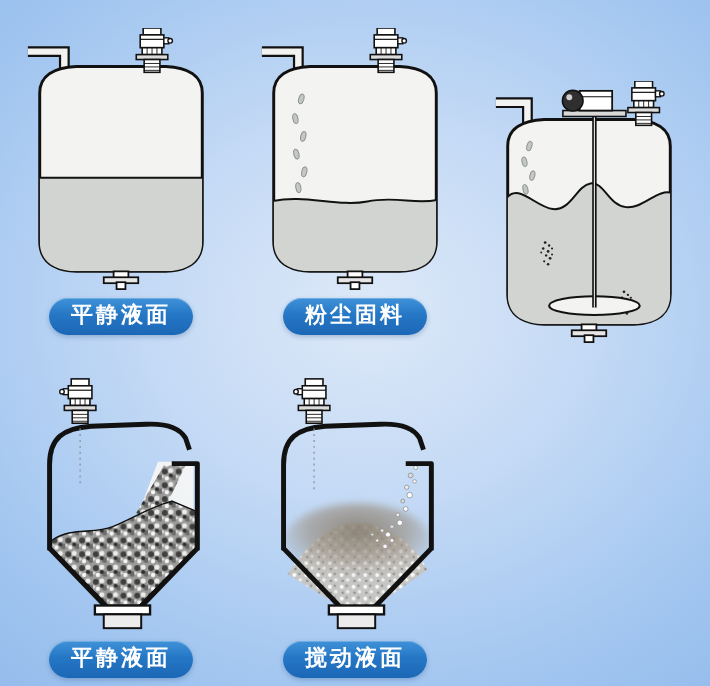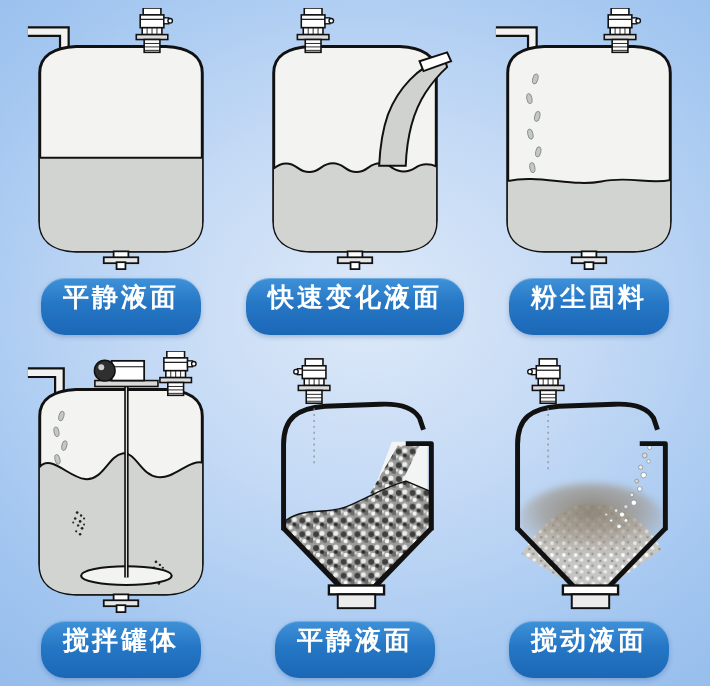--- a/index.html
+++ b/index.html
@@ -17,25 +17,25 @@
     box-sizing:border-box;
     padding:6px 10px 8px 10px;
   }
   .cell{
     display:flex;flex-direction:column;align-items:center;
     justify-content:flex-end;
   }
   .cell svg{display:block;}
   .pill{
     margin-top:2px;margin-bottom:14px;
-    padding:4px 22px 22px 22px;
+    padding:4px 22px 7px 22px;
     border-radius:24px;
     background:linear-gradient(180deg,#3f92d8 0%,#2577c5 45%,#1b67b6 100%);
     box-shadow:inset 0 1px 0 rgba(255,255,255,.25), 0 2px 5px rgba(25,70,130,.28);
-    color:#fff;font-weight:bold;font-size:26px;letter-spacing:3px;
+    color:#fff;font-weight:bold;font-size:22px;letter-spacing:3px;
     white-space:nowrap;line-height:1.2;
   }
 </style>
 </head>
 <body>
 
 <svg width="0" height="0" style="position:absolute" aria-hidden="true">
   <defs>
     <g id="sensor">
       <rect x="9" y="0" width="18" height="7" fill="#fff" stroke="#111" stroke-width="1.6"></rect>
@@ -77,39 +77,20 @@
       <g clip-path="url(#clip1)">
         <rect x="28" y="152" width="170" height="100" fill="#d2d4d2"></rect>
         <line x1="28" y1="152" x2="198" y2="152" stroke="#111" stroke-width="2"></line>
       </g>
       <use href="#outlet"></use>
       <use href="#sensor" transform="translate(126,0)"></use>
     </svg>
     <div class="pill">平静液面</div>
   </div>
 
-  <div class="cell">
-    <svg width="222" height="268" viewBox="0 0 225 272">
-      <defs>
-          <clipPath id="clip2">
-            <path d="M30,66 C30,48 45,40 67,39 L158,39 C180,40 195,48 195,66 L195,216 C195,238 180,246 158,247 L67,247 C45,246 30,238 30,216 Z"></path>
-          </clipPath>
-        </defs>
-      <path d="M30,66 C30,48 45,40 67,39 L158,39 C180,40 195,48 195,66 L195,216 C195,238 180,246 158,247 L67,247 C45,246 30,238 30,216 Z" fill="#f3f3f1" stroke="#111" stroke-width="3"></path>
-      <g clip-path="url(#clip2)">
-        <path d="M30,163 Q42,153 54,162 Q66,171 78,162 Q90,153 102,162 Q114,171 126,162 Q138,153 150,162 Q162,170 174,162 Q184,155 198,162 L198,250 L28,250 Z" fill="#d2d4d2"></path>
-        <path d="M30,163 Q42,153 54,162 Q66,171 78,162 Q90,153 102,162 Q114,171 126,162 Q138,153 150,162 Q162,170 174,162 Q184,155 198,162" fill="none" stroke="#111" stroke-width="2"></path>
-      </g>
-      <path d="M203,50 C176,60 156,82 146,108 C141,122 138,140 137,160 L164,160 C165,134 171,106 184,86 C190,77 197,68 206,60 Z" fill="#d0d2d0" stroke="#111" stroke-width="2"></path>
-      <polygon points="178,54 206,45 210,54 182,64" fill="#fff" stroke="#111" stroke-width="2"></polygon>
-      <use href="#outlet"></use>
-      <use href="#sensor" transform="translate(52,0)"></use>
-    </svg>
-    <div class="pill">快速变化液面</div>
-  </div>
 
   <div class="cell">
     <svg width="222" height="268" viewBox="0 0 225 272">
       <defs>
           <clipPath id="clip3">
             <path d="M30,66 C30,48 45,40 67,39 L158,39 C180,40 195,48 195,66 L195,216 C195,238 180,246 158,247 L67,247 C45,246 30,238 30,216 Z"></path>
           </clipPath>
         </defs>
       <path d="M18,24 L55,24 L55,56" fill="none" stroke="#111" stroke-width="11"></path>
       <path d="M18,24 L55,24 L55,56" fill="none" stroke="#f2f2f0" stroke-width="6.5"></path>
@@ -182,21 +163,20 @@
       <g>
         <rect x="86" y="30" width="64" height="6" fill="#d9d9d9" stroke="#111" stroke-width="1.6"></rect>
         <rect x="103" y="10" width="33" height="20" fill="#fff" stroke="#111" stroke-width="1.8"></rect>
         <line x1="103" y1="16" x2="136" y2="16" stroke="#111" stroke-width="1.2"></line>
         <circle cx="96" cy="20" r="10.5" fill="#2f2f2f" stroke="#111" stroke-width="1.5"></circle>
         <circle cx="92.5" cy="16.5" r="3" fill="#cfcfcf"></circle>
       </g>
       <use href="#outlet"></use>
       <use href="#sensor" transform="translate(150,0)"></use>
     </svg>
-    <div class="pill">搅拌罐体</div>
   </div>
 
   <div class="cell">
     <svg width="222" height="268" viewBox="0 0 225 272">
       <defs>
         <pattern id="gravel5" width="14" height="14" patternUnits="userSpaceOnUse">
           <rect width="14" height="14" fill="#9b9b99"></rect>
           <circle cx="3" cy="4" r="3" fill="#3f3f3f"></circle>
           <circle cx="9" cy="3" r="2.6" fill="#ececec"></circle>
           <circle cx="12" cy="10" r="2.8" fill="#6a6a6a"></circle>

